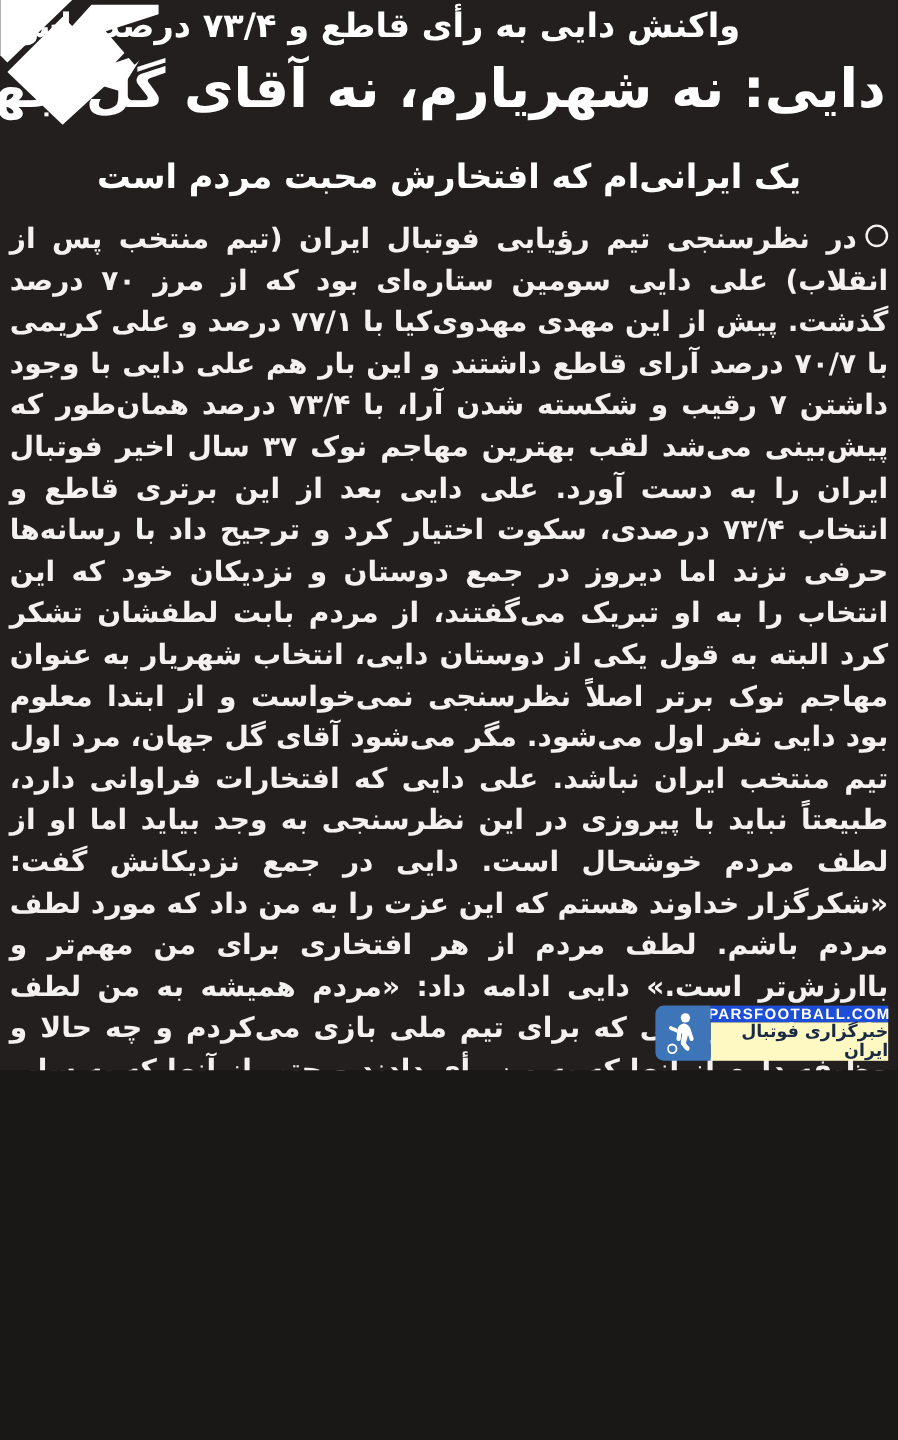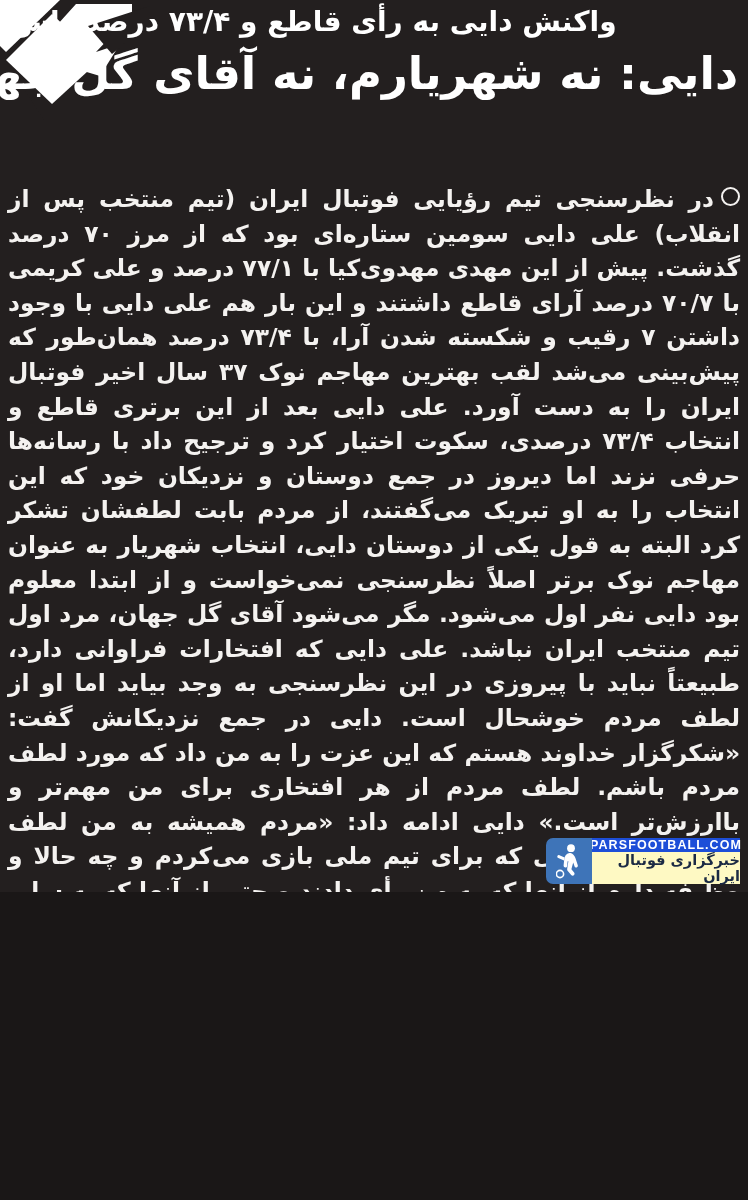--- a/index.html
+++ b/index.html
@@ -173,20 +173,21 @@
       <polygon points="30,55 76,4 132,4 132,14 96,52 120,44 100,76" fill="#ffffff"></polygon>
       <polygon points="6,60 52,14 100,60 52,104" fill="#ffffff"></polygon>
       <polygon points="88,26 150,6 150,22 112,54" fill="#231f1f"></polygon>
       <polygon points="0,52 0,120 44,120" fill="#231f1f"></polygon>
     </svg>
   </div>
 
   <div class="masthead">
     <div class="kicker">واکنش دایی به رأی قاطع و ۷۳/۴ درصدی‌اش</div>
     <h1 class="headline">دایی: نه شهریارم، نه آقای گل جهان</h1>
+    <h2 class="subheadline">یک ایرانی‌ام که افتخارش محبت مردم است</h2>
   </div>
 
   <div class="article-body">
     <p><span class="bullet-marker"></span><span>در نظرسنجی تیم رؤیایی فوتبال ایران (تیم منتخب پس از انقلاب) علی دایی سومین ستاره‌ای بود که از مرز ۷۰ درصد گذشت. پیش از این مهدی مهدوی‌کیا با ۷۷/۱ درصد و علی کریمی با ۷۰/۷ درصد آرای قاطع داشتند و این بار هم علی دایی با وجود داشتن ۷ رقیب و شکسته شدن آرا، با ۷۳/۴ درصد همان‌طور که پیش‌بینی می‌شد لقب بهترین مهاجم نوک ۳۷ سال اخیر فوتبال ایران را به دست آورد. علی دایی بعد از این برتری قاطع و انتخاب ۷۳/۴ درصدی، سکوت اختیار کرد و ترجیح داد با رسانه‌ها حرفی نزند اما دیروز در جمع دوستان و نزدیکان خود که این انتخاب را به او تبریک می‌گفتند، از مردم بابت لطفشان تشکر کرد البته به قول یکی از دوستان دایی، انتخاب شهریار به عنوان مهاجم نوک برتر اصلاً نظرسنجی نمی‌خواست و از ابتدا معلوم بود دایی نفر اول می‌شود. مگر می‌شود آقای گل جهان، مرد اول تیم منتخب ایران نباشد. علی دایی که افتخارات فراوانی دارد، طبیعتاً نباید با پیروزی در این نظرسنجی به وجد بیاید اما او از لطف مردم خوشحال است. دایی در جمع نزدیکانش گفت: «شکرگزار خداوند هستم که این عزت را به من داد که مورد لطف مردم باشم. لطف مردم از هر افتخاری برای من مهم‌تر و باارزش‌تر است.» دایی ادامه داد: «مردم همیشه به من لطف داشتند؛ چه زمانی که برای تیم ملی بازی می‌کردم و چه حالا و وظیفه دارم از آنها که به من رأی دادند و حتی از آنها که به سایر بزرگان فوتبال رأی دادند، قدردانی کنم. به هر حال حمید علیدوستی الگوی من بوده، فرشاد پیوس همبازی و پیشکسوت من است، بقیه هم یا همبازی من بودند یا پیشکسوت من و همه عزیز هستند.» شهریار فوتبال ایران تأکید کرد: «من اگر افتخاری به دست آوردم و گل زدم حاصل تلاش تمامی همبازیانم و البته از آن مهم‌تر لطف خدا و ائمه اطهار و دعای خیر مردم بوده است و مقابل مردم نه شهریارم، نه آقای گل جهان... فقط یک ایرانی‌ام که افتخارش محبت و لطف مردم است.» منتظر خبر ورزشی با علی دایی باشید.</span></p>
   </div>
 
   <div class="watermark">
     <div class="wm-icon-box">
       <svg width="26" height="36" viewBox="0 0 26 36" xmlns="http://www.w3.org/2000/svg" aria-hidden="true">
         <circle cx="15" cy="5.2" r="3.9" fill="#ffffff"></circle>

